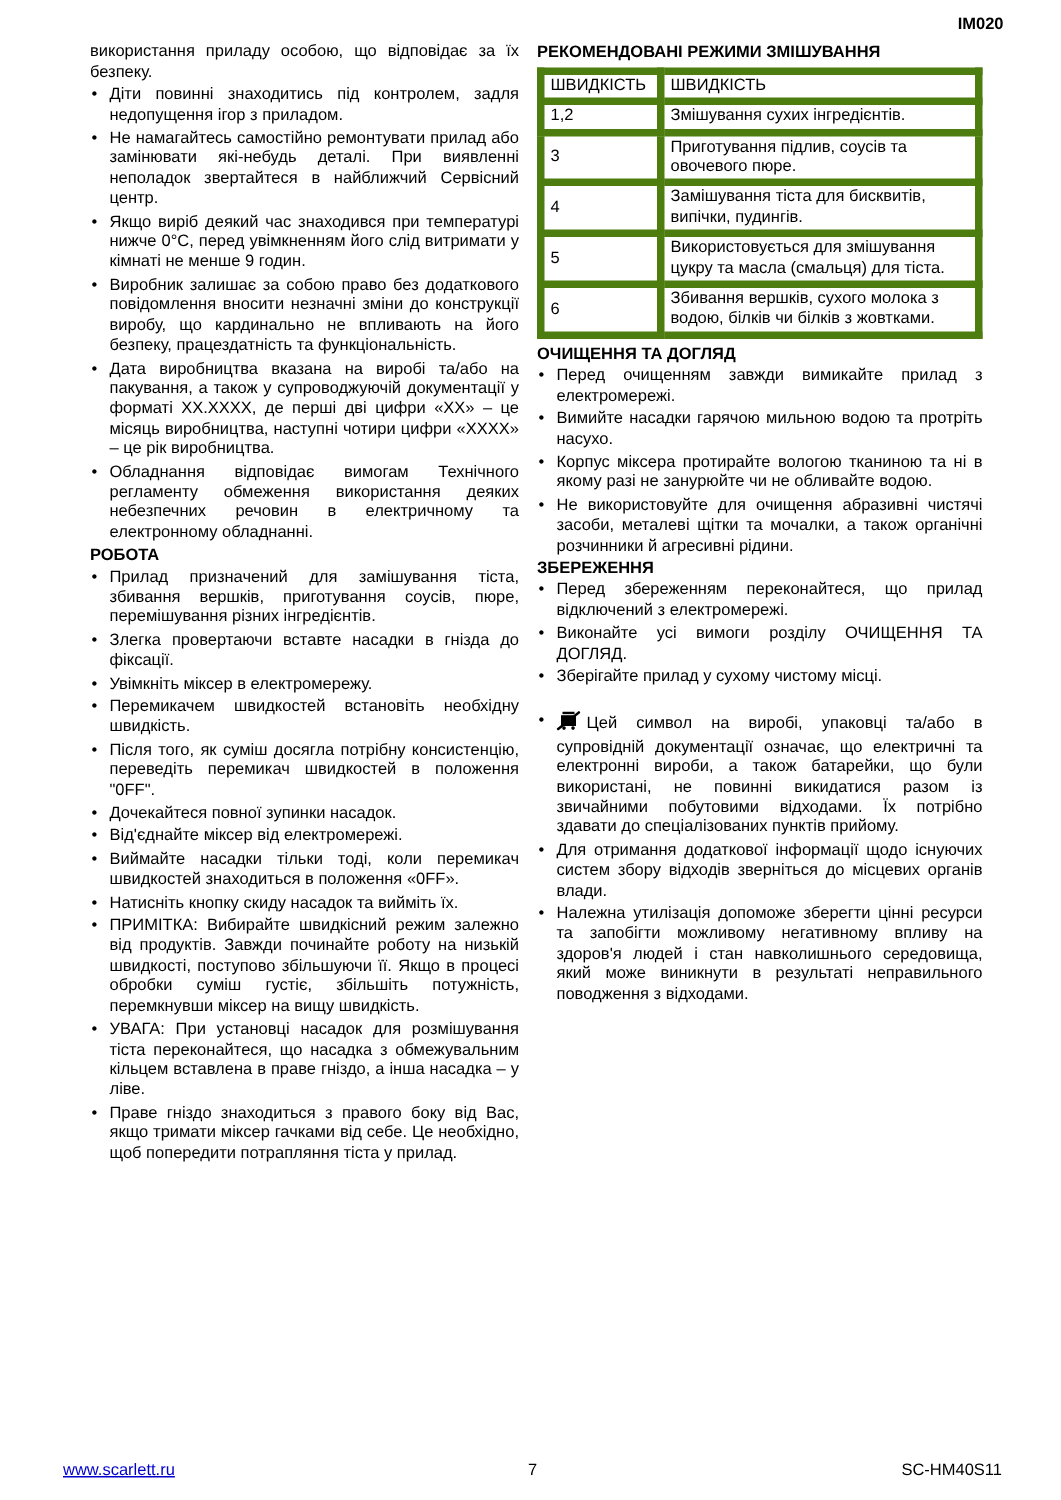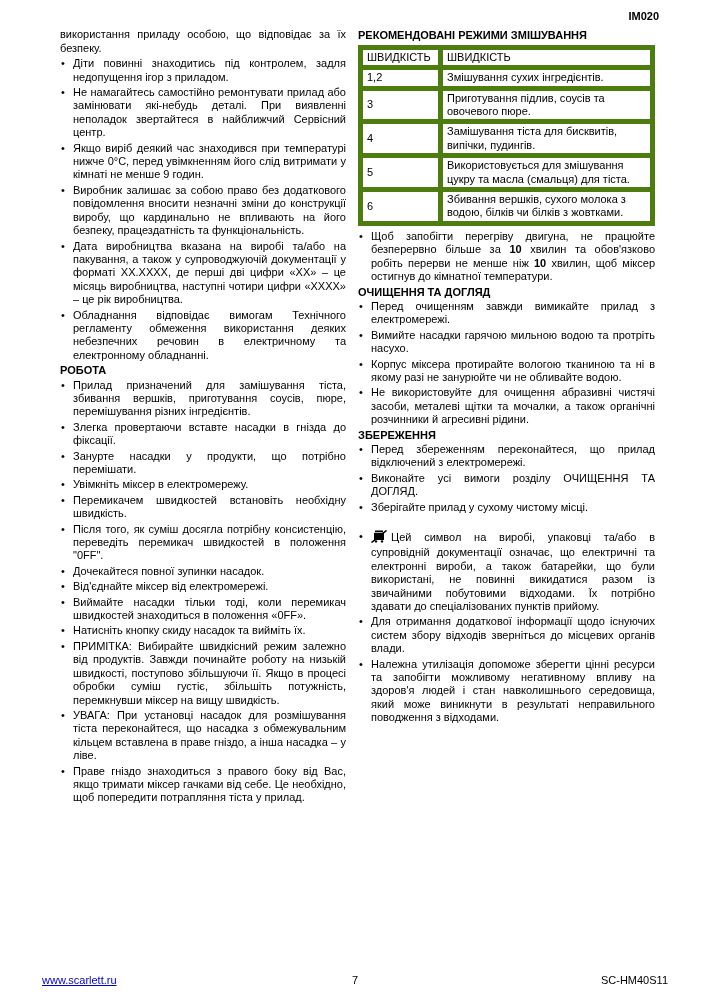--- a/index.html
+++ b/index.html
@@ -6,21 +6,21 @@
   html, body { width: 707px; height: 1000px; }
   body {
     background: #ffffff;
     color: #000000;
     font-family: "Liberation Sans", sans-serif;
     font-size: 11px;
     line-height: 1.22;
     position: relative;
     overflow: hidden;
   }
-  .page { padding: 10px 48px 0 60px; }
+  .page { padding: 10px 38px 0 60px; }
   .doc-code { text-align: right; font-weight: bold; margin-bottom: 5px; }
   .columns { display: flex; gap: 12px; }
   .col-left { width: 286px; }
   .col-right { width: 297px; }
   p.cont { text-align: justify; margin-bottom: 2px; }
   .bullet { position: relative; padding-left: 13px; text-align: justify; margin-bottom: 2px; }
   .bullet::before { content: "\2022"; position: absolute; left: 1px; top: 0; }
   h2.sec { font-size: 11px; font-weight: bold; margin: 1px 0 1px; }
   table.modes { border-collapse: collapse; width: 100%; margin: 2px 0 4px; }
   .modes th, .modes td {
@@ -63,21 +63,20 @@
       <div class="bullet"><span>Не намагайтесь самостійно ремонтувати прилад або замінювати які-небудь деталі. При виявленні неполадок звертайтеся в найближчий Сервісний центр.</span></div>
       <div class="bullet"><span>Якщо виріб деякий час знаходився при температурі нижче 0°C, перед увімкненням його слід витримати у кімнаті не менше 9 годин.</span></div>
       <div class="bullet"><span>Виробник залишає за собою право без додаткового повідомлення вносити незначні зміни до конструкції виробу, що кардинально не впливають на його безпеку, працездатність та функціональність.</span></div>
       <div class="bullet"><span>Дата виробництва вказана на виробі та/або на пакування, а також у супроводжуючій документації у форматі XX.XXXX, де перші дві цифри «XX» – це місяць виробництва, наступні чотири цифри «XXXX» – це рік виробництва.</span></div>
       <div class="bullet"><span>Обладнання відповідає вимогам Технічного регламенту обмеження використання деяких небезпечних речовин в електричному та електронному обладнанні.</span></div>
 
       <h2 class="sec">РОБОТА</h2>
 
       <div class="bullet"><span>Прилад призначений для замішування тіста, збивання вершків, приготування соусів, пюре, перемішування різних інгредієнтів.</span></div>
       <div class="bullet"><span>Злегка провертаючи вставте насадки в гнізда до фіксації.</span></div>
-      <div class="bullet"><span>Занурте насадки у продукти, що потрібно перемішати.</span></div>
       <div class="bullet"><span>Увімкніть міксер в електромережу.</span></div>
       <div class="bullet"><span>Перемикачем швидкостей встановіть необхідну швидкість.</span></div>
       <div class="bullet"><span>Після того, як суміш досягла потрібну консистенцію, переведіть перемикач швидкостей в положення "0FF".</span></div>
       <div class="bullet"><span>Дочекайтеся повної зупинки насадок.</span></div>
       <div class="bullet"><span>Від'єднайте міксер від електромережі.</span></div>
       <div class="bullet"><span>Виймайте насадки тільки тоді, коли перемикач швидкостей знаходиться в положення «0FF».</span></div>
       <div class="bullet"><span>Натисніть кнопку скиду насадок та вийміть їх.</span></div>
       <div class="bullet"><span>ПРИМІТКА: Вибирайте швидкісний режим залежно від продуктів. Завжди починайте роботу на низькій швидкості, поступово збільшуючи її. Якщо в процесі обробки суміш густіє, збільшіть потужність, перемкнувши міксер на вищу швидкість.</span></div>
       <div class="bullet"><span>УВАГА: При установці насадок для розмішування тіста переконайтеся, що насадка з обмежувальним кільцем вставлена в праве гніздо, а інша насадка – у ліве.</span></div>
       <div class="bullet"><span>Праве гніздо знаходиться з правого боку від Вас, якщо тримати міксер гачками від себе. Це необхідно, щоб попередити потрапляння тіста у прилад.</span></div>
@@ -109,23 +108,20 @@
           <td>5</td>
           <td>Використовується для змішування цукру та масла (смальця) для тіста.</td>
         </tr>
         <tr>
           <td>6</td>
           <td>Збивання вершків, сухого молока з водою, білків чи білків з жовтками.</td>
         </tr>
       </tbody>
         </table>
 
-      <div class="bullet">
-        <span><span>Щоб запобігти перегріву двигуна, не працюйте безперервно більше за </span><b>10</b><span> хвилин та обов'язково робіть перерви не менше ніж </span><b>10</b><span> хвилин, щоб міксер остигнув до кімнатної температури.</span></span>
-      </div>
 
       <h2 class="sec">ОЧИЩЕННЯ ТА ДОГЛЯД</h2>
 
       <div class="bullet"><span>Перед очищенням завжди вимикайте прилад з електромережі.</span></div>
       <div class="bullet"><span>Вимийте насадки гарячою мильною водою та протріть насухо.</span></div>
       <div class="bullet"><span>Корпус міксера протирайте вологою тканиною та ні в якому разі не занурюйте чи не обливайте водою.</span></div>
       <div class="bullet"><span>Не використовуйте для очищення абразивні чистячі засоби, металеві щітки та мочалки, а також органічні розчинники й агресивні рідини.</span></div>
 
       <h2 class="sec">ЗБЕРЕЖЕННЯ</h2>
 

